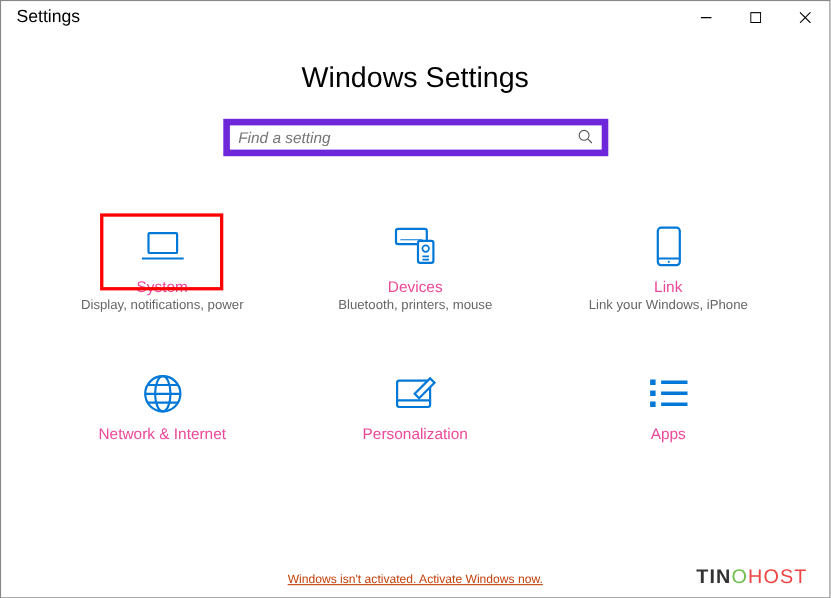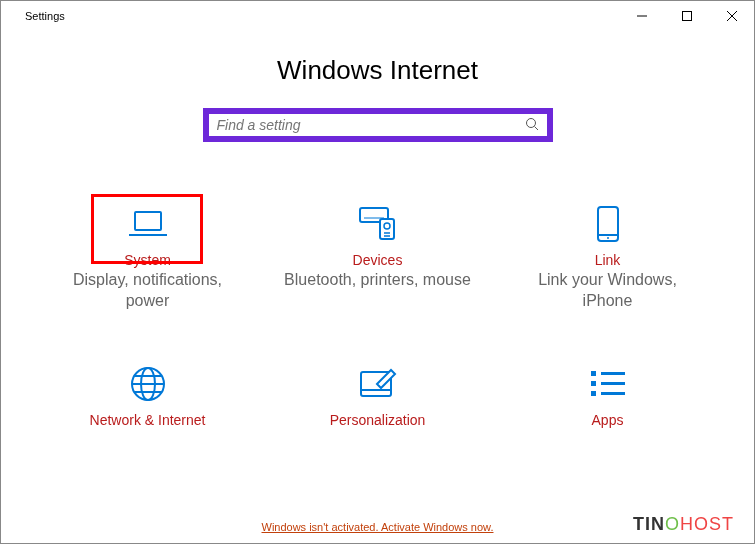--- a/index.html
+++ b/index.html
@@ -11,22 +11,22 @@
     border: 1px solid #888;
     position: relative;
     overflow: hidden;
     font-size: 13px;
     color: #000;
   }
   .titlebar {
     height: 30px;
     display: flex;
     align-items: center;
-    padding-left: 24px;
-    font-size: 11px;
+    padding-left: 14px;
+    font-size: 16px;
   }
   .titlebar-title { flex: 1; }
   .win-controls { display: flex; }
   .win-btn {
     width: 45px;
     height: 30px;
     display: flex;
     align-items: center;
     justify-content: center;
     font-family: monospace;
@@ -77,25 +77,25 @@
   .tile-icon {
     height: 44px;
     display: flex;
     align-items: center;
     justify-content: center;
     margin-bottom: 6px;
     color: #0078d7;
   }
   .tile-title {
     font-size: 14px;
-    color: #b91c1c;
+    color: #ec4899;
     margin-bottom: 2px;
   }
   .tile-desc {
-    font-size: 16px;
+    font-size: 12px;
     color: #666;
     line-height: 1.3;
   }
   .highlight-box {
     position: absolute;
     border: 3px solid #ff0000;
     pointer-events: none;
   }
   .activate-link {
     text-align: center;
@@ -137,21 +137,21 @@
     </div>
     <div class="win-btn">
       <svg width="10" height="10">
           <line x1="0" y1="0" x2="10" y2="10" stroke="#000" stroke-width="1"></line>
           <line x1="10" y1="0" x2="0" y2="10" stroke="#000" stroke-width="1"></line>
         </svg>
     </div>
   </div>
 </div>
 
-<div class="page-title">Windows Internet</div>
+<div class="page-title">Windows Settings</div>
 
 <div class="search-wrap">
   <div class="search-box">
     <input class="search-input" placeholder="Find a setting" style="">
     <span class="search-icon">
       <svg width="14" height="14" viewBox="0 0 14 14">
           <circle cx="6" cy="6" r="4.5" fill="none" stroke="#555" stroke-width="1"></circle>
           <line x1="9.5" y1="9.5" x2="13" y2="13" stroke="#555" stroke-width="1"></line>
         </svg>
     </span>

